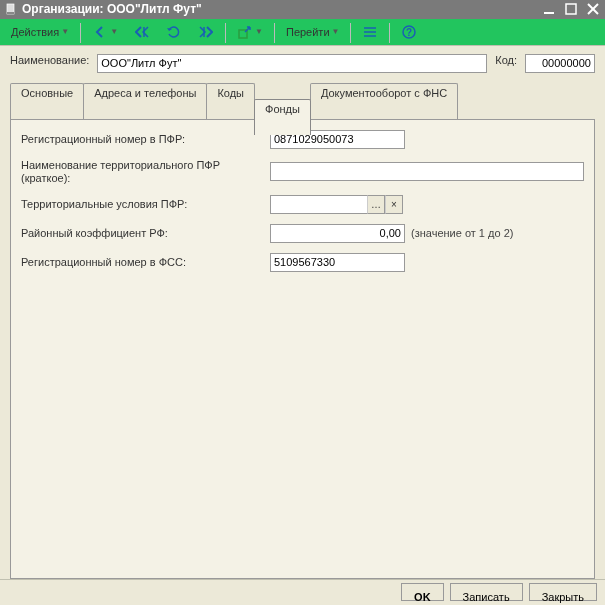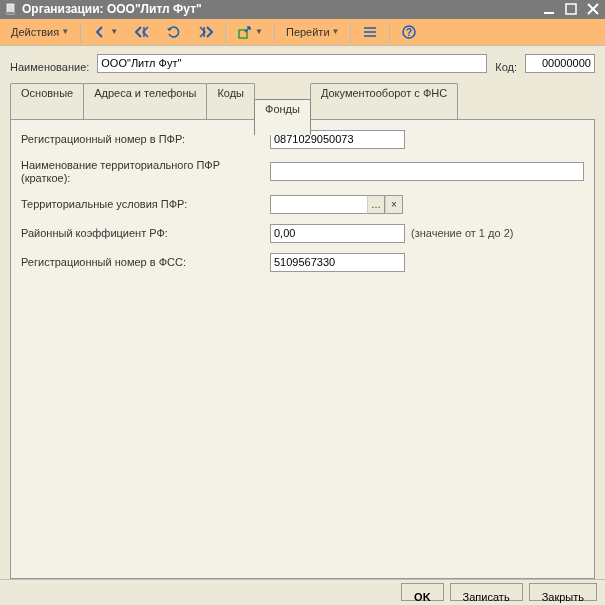--- a/index.html
+++ b/index.html
@@ -15,32 +15,32 @@
 .titlebar {
   height: 22px; background: #7a7a7a; color: #fff;
   display: flex; align-items: center; padding: 0 4px;
   font-size: 12px;
 }
 .titlebar .icon { width: 14px; height: 14px; margin-right: 4px; display: inline-flex; }
 .titlebar .title { flex: 1; font-weight: bold; }
 .titlebar .winbtns { display: flex; gap: 6px; }
 .titlebar .winbtn { width: 16px; height: 16px; display: inline-flex; align-items: center; justify-content: center; cursor: pointer; }
 .toolbar {
-  height: 28px; background: #fdba74; border-bottom: 1px solid #c0c0b0;
+  height: 28px; background: #22c55e; border-bottom: 1px solid #c0c0b0;
   display: flex; align-items: flex-end; padding: 2px 4px; gap: 2px;
 }
 .tb-btn {
   height: 22px; padding: 0 6px; display: inline-flex; align-items: center;
   border: 1px solid transparent; cursor: pointer; color: #333;
 }
 .tb-sep { width: 1px; height: 20px; background: #bbb; margin: 0 2px; }
 .tb-icon { width: 16px; height: 16px; display: inline-flex; align-items: center; justify-content: center; }
 .dd { font-size: 8px; color: #555; margin-left: 2px; }
 .name-row {
-  display: flex; align-items: flex-end; padding: 8px 10px 10px 10px; gap: 8px;
+  display: flex; align-items: flex-start; padding: 8px 10px 10px 10px; gap: 8px;
 }
 .name-row label { color: #333; }
 .text-input {
   height: 19px; border: 1px solid #999; background: #fff; padding: 0 3px;
   font: inherit; color: #000;
 }
 .name-input { flex: 1; }
 .code-input { width: 70px; text-align: right; padding-left: 16px; }
 .tabs-wrap { padding: 0 10px; }
 .tabs {
@@ -52,21 +52,21 @@
   border-radius: 2px 2px 0 0; position: relative;
 }
 .tab.active { background: #f4f2e6; border-color: #888; z-index: 3; top: 16px; }
 .tab-body {
   border: 1px solid #999; background: #f4f2e6; height: 460px;
   padding: 10px; position: relative; z-index: 1; margin-top: 0px;
 }
 .field-row { display: flex; align-items: center; margin-bottom: 10px; }
 .field-row .lbl { color: #333; width: 249px; }
 .field-row .lbl.two-line { line-height: 13px; }
-.num-input { }
+.num-input { text-align: right; }
 .hint { color: #444; margin-left: 6px; }
 .lookup { display: inline-flex; align-items: stretch; }
 .lookup input { border-right: none; }
 .lookup .lk-btn {
   width: 18px; border: 1px solid #999; border-left: 1px solid #ccc;
   background: #ece9d8; display: inline-flex; align-items: center; justify-content: center;
   cursor: pointer; font-size: 10px; color: #333;
 }
 .lookup .lk-btn + .lk-btn { border-left: 1px solid #ccc; }
 .footer {

